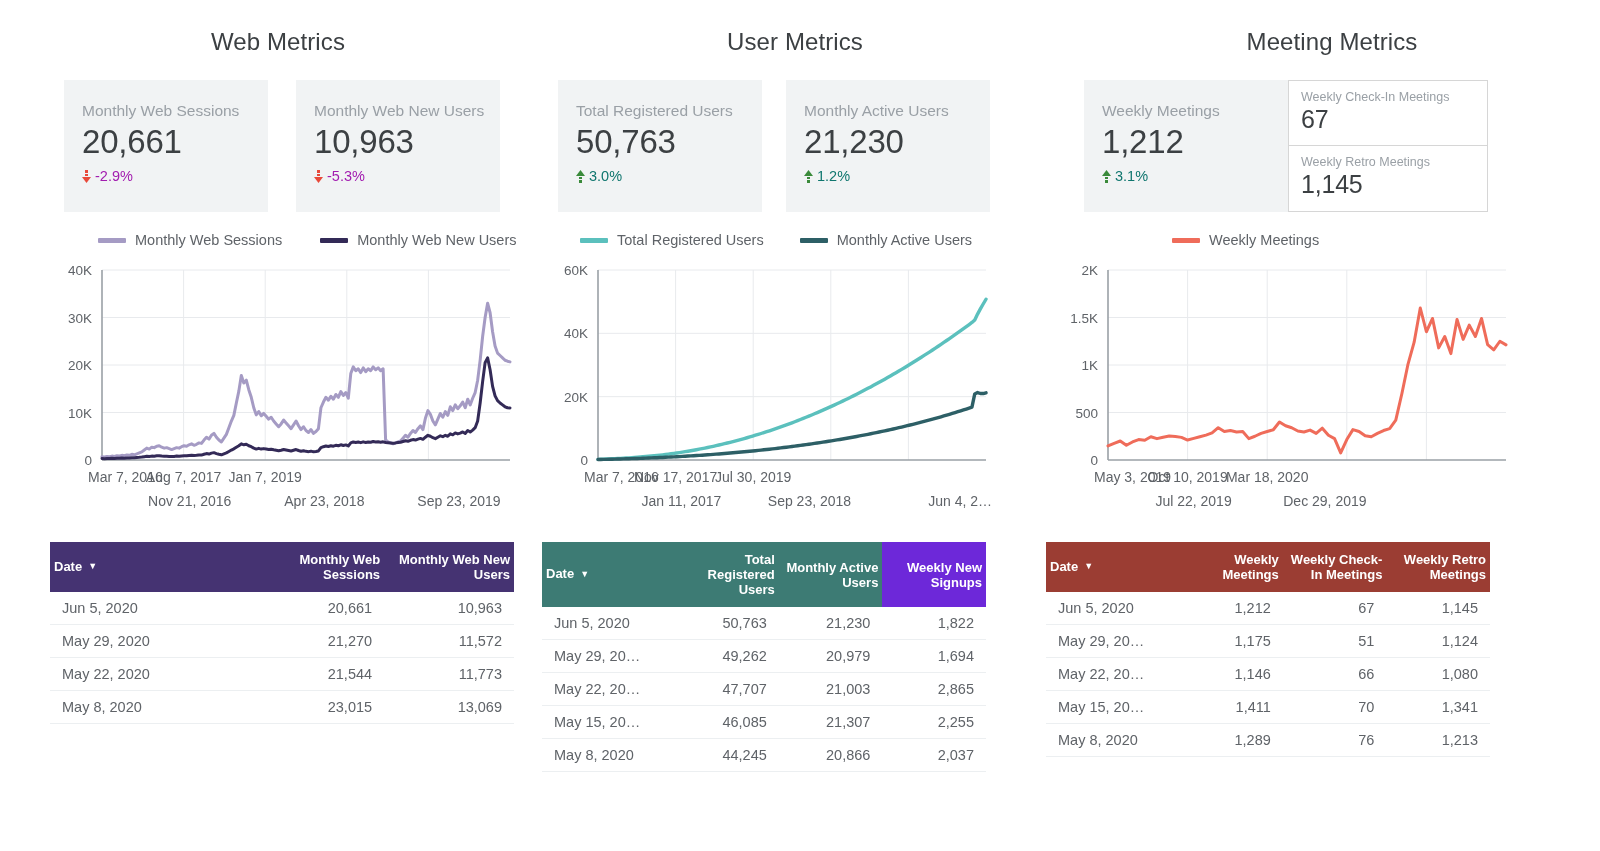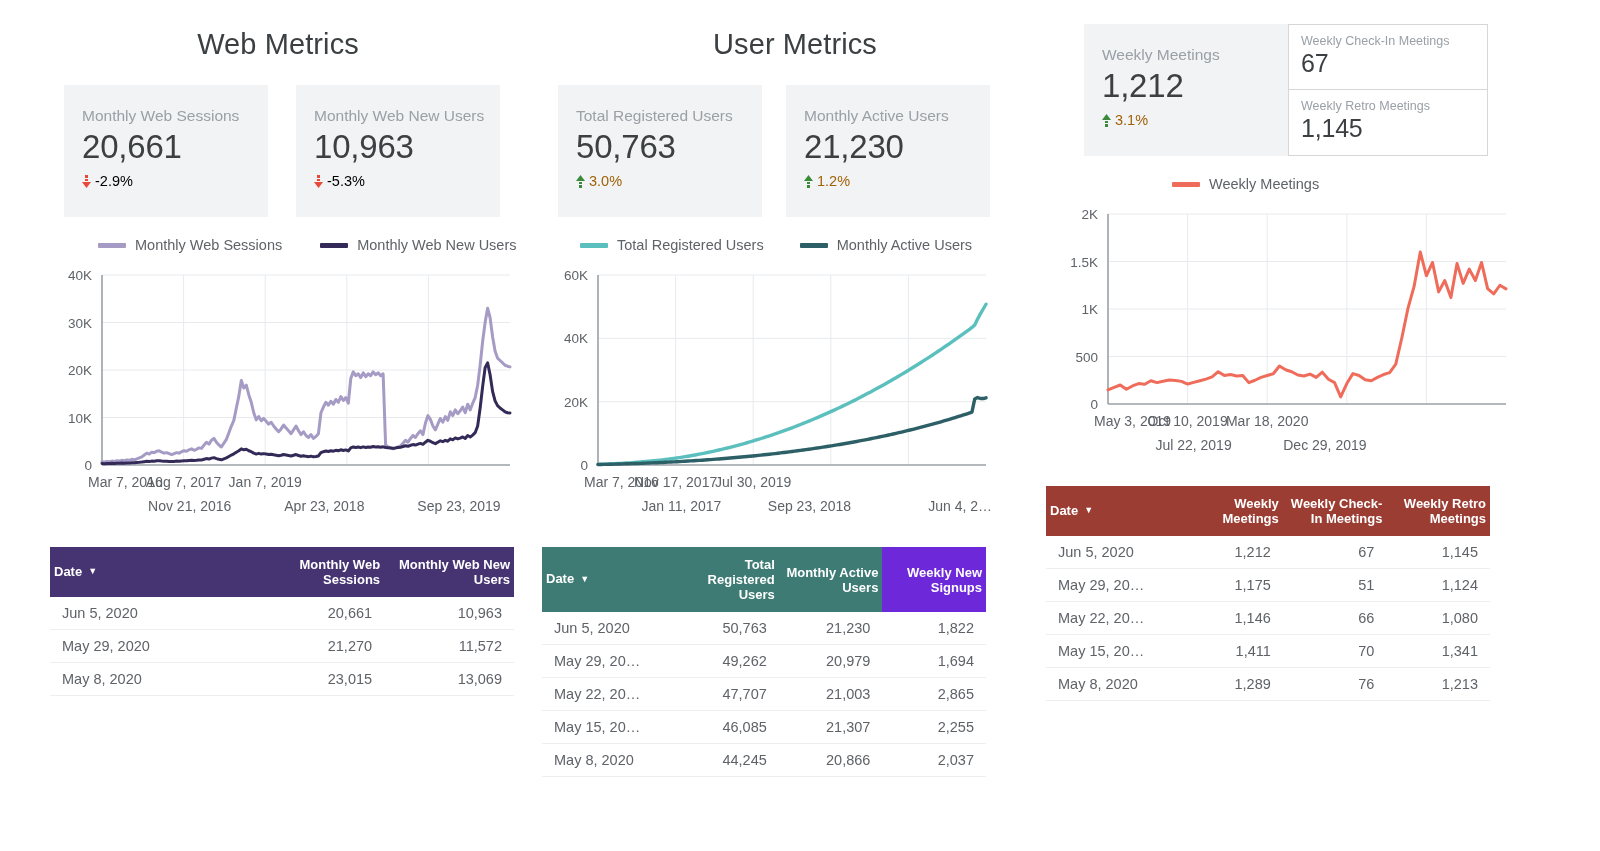--- a/index.html
+++ b/index.html
@@ -11,21 +11,21 @@
   }
   .dashboard { display: flex; width: 1600px; height: 851px; }
   .panel { position: relative; height: 851px; }
   .panel-web     { width: 540px; }
   .panel-user    { width: 500px; }
   .panel-meeting { width: 560px; }
 
   
   .section-title {
     text-align: center;
-    font-size: 29px;
+    font-size: 24px;
     color: #3c4043;
     font-weight: 400;
     padding-top: 28px;
     letter-spacing: .1px;
   }
   .panel-web .section-title     { padding-left: 16px; }
   .panel-user .section-title    { padding-left: 10px; }
   .panel-meeting .section-title { padding-left: 24px; }
 
   
@@ -54,22 +54,22 @@
     margin-top: 2px;
     letter-spacing: -.2px;
   }
   .kpi-delta {
     font-size: 14.5px;
     margin-top: 6px;
     display: flex;
     align-items: center;
     gap: 4px;
   }
-  .kpi-delta.down { color: #000000; }
-  .kpi-delta.up   { color: #a16207; }
+  .kpi-delta.down { color: #a21caf; }
+  .kpi-delta.up   { color: #0f766e; }
   .delta-arrow { display: inline-block; width: 9px; height: 13px; position: relative; }
   .delta-arrow svg { display: block; }
 
   
   .kpi-stack { display: flex; flex-direction: column; }
   .kpi-bordered {
     width: 200px;
     height: 66px;
     border: 1px solid #d6d6d6;
     background: #ffffff;
@@ -238,20 +238,25 @@
               <td class="col-date">Jun 5, 2020</td>
               <td>20,661</td>
               <td>10,963</td>
             </tr>
             <tr>
               <td class="col-date">May 29, 2020</td>
               <td>21,270</td>
               <td>11,572</td>
             </tr>
             <tr>
+              <td class="col-date">May 22, 2020</td>
+              <td>21,544</td>
+              <td>11,773</td>
+            </tr>
+            <tr>
               <td class="col-date">May 8, 2020</td>
               <td>23,015</td>
               <td>13,069</td>
             </tr>
           </tbody>
         </table>
     </div>
   </div>
 
   <div class="panel panel-user">
@@ -365,20 +370,21 @@
               <td>44,245</td>
               <td>20,866</td>
               <td>2,037</td>
             </tr>
           </tbody>
         </table>
     </div>
   </div>
 
   <div class="panel panel-meeting">
+    <div class="section-title">Meeting Metrics</div>
 
     <div class="kpi-row">
       <div class="kpi-card">
         <div class="kpi-label">Weekly Meetings</div>
         <div class="kpi-value">1,212</div>
         <div class="kpi-delta up">
           <span class="delta-arrow">
             <svg width="9" height="13" viewBox="0 0 9 13">
                 <path d="M0 6 L9 6 L4.5 0 Z" fill="#3a8a3a"></path>
                 <rect x="3" y="7" width="3" height="2" fill="#3a8a3a"></rect>

